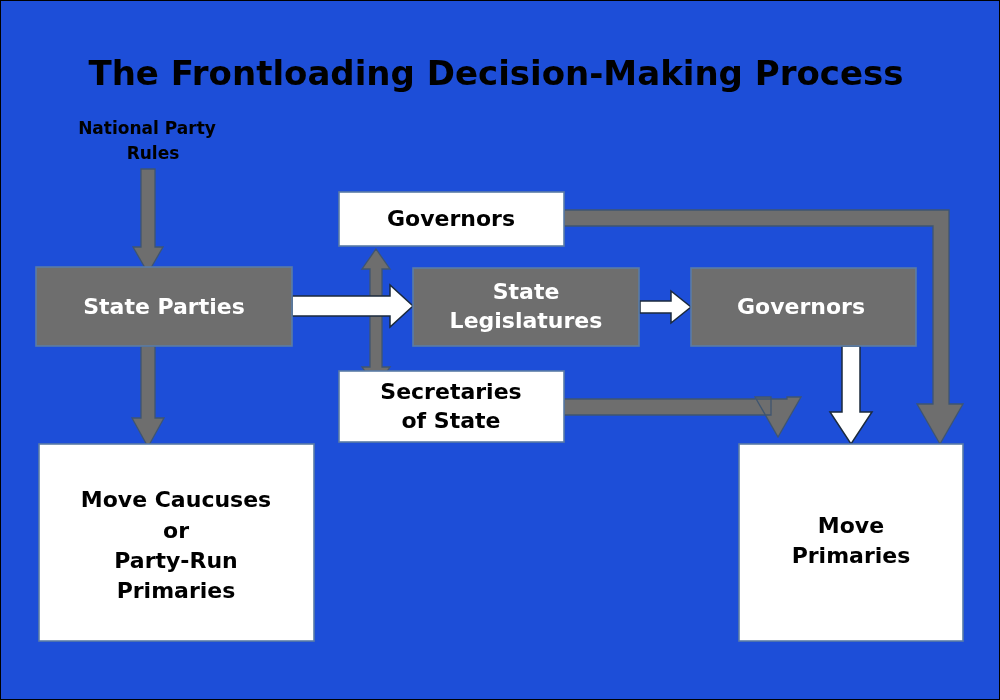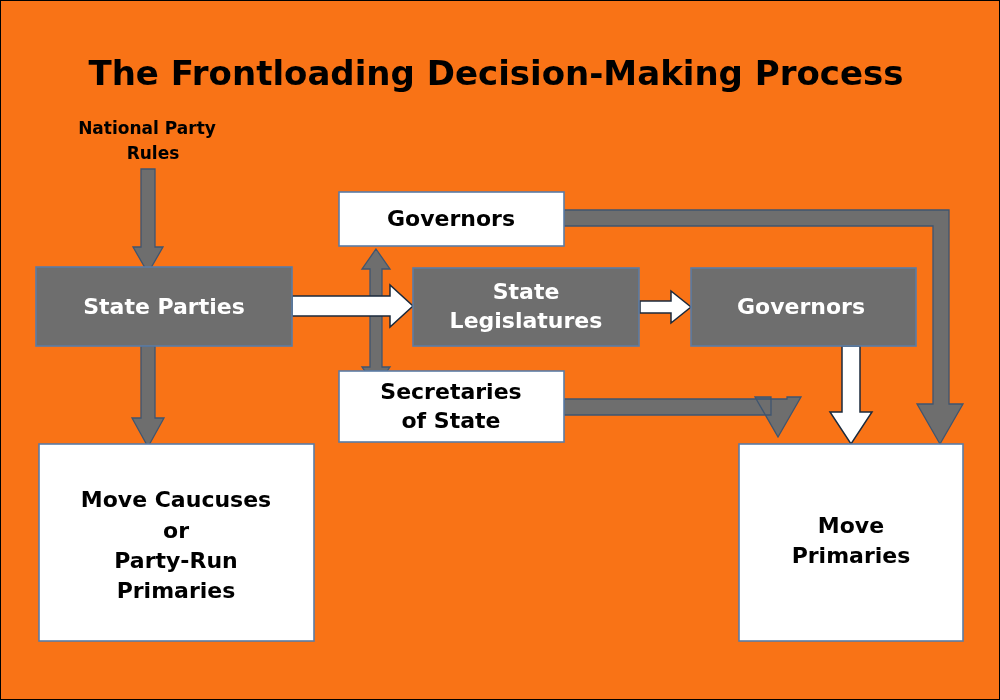--- a/index.html
+++ b/index.html
@@ -10,21 +10,21 @@
   body {
     width: 1000px;
     height: 700px;
     overflow: hidden;
     font-family: "DejaVu Sans", sans-serif;
   }
   #canvas {
     position: relative;
     width: 1000px;
     height: 700px;
-    background: #f97316;
+    background: #1d4ed8;
     box-sizing: border-box;
     border: 1px solid #000000;
   }
   svg#diagram {
     position: absolute;
     left: 0;
     top: 0;
     width: 1000px;
     height: 700px;
     display: block;

